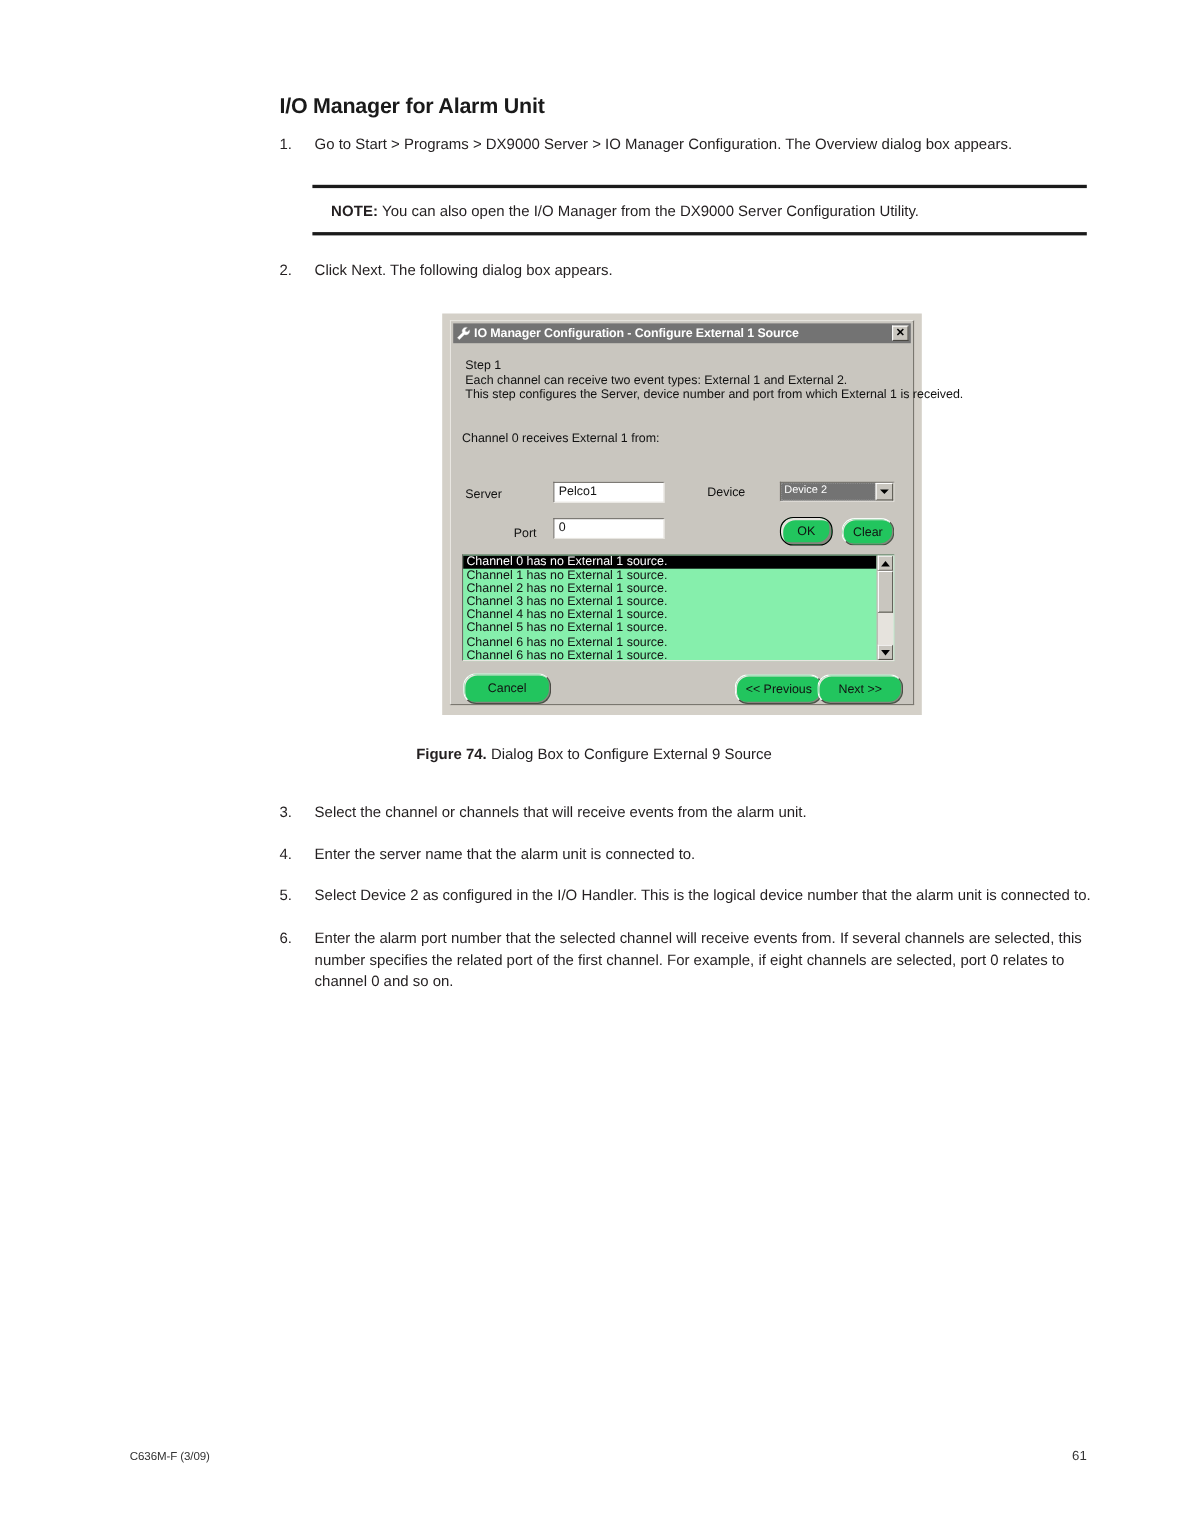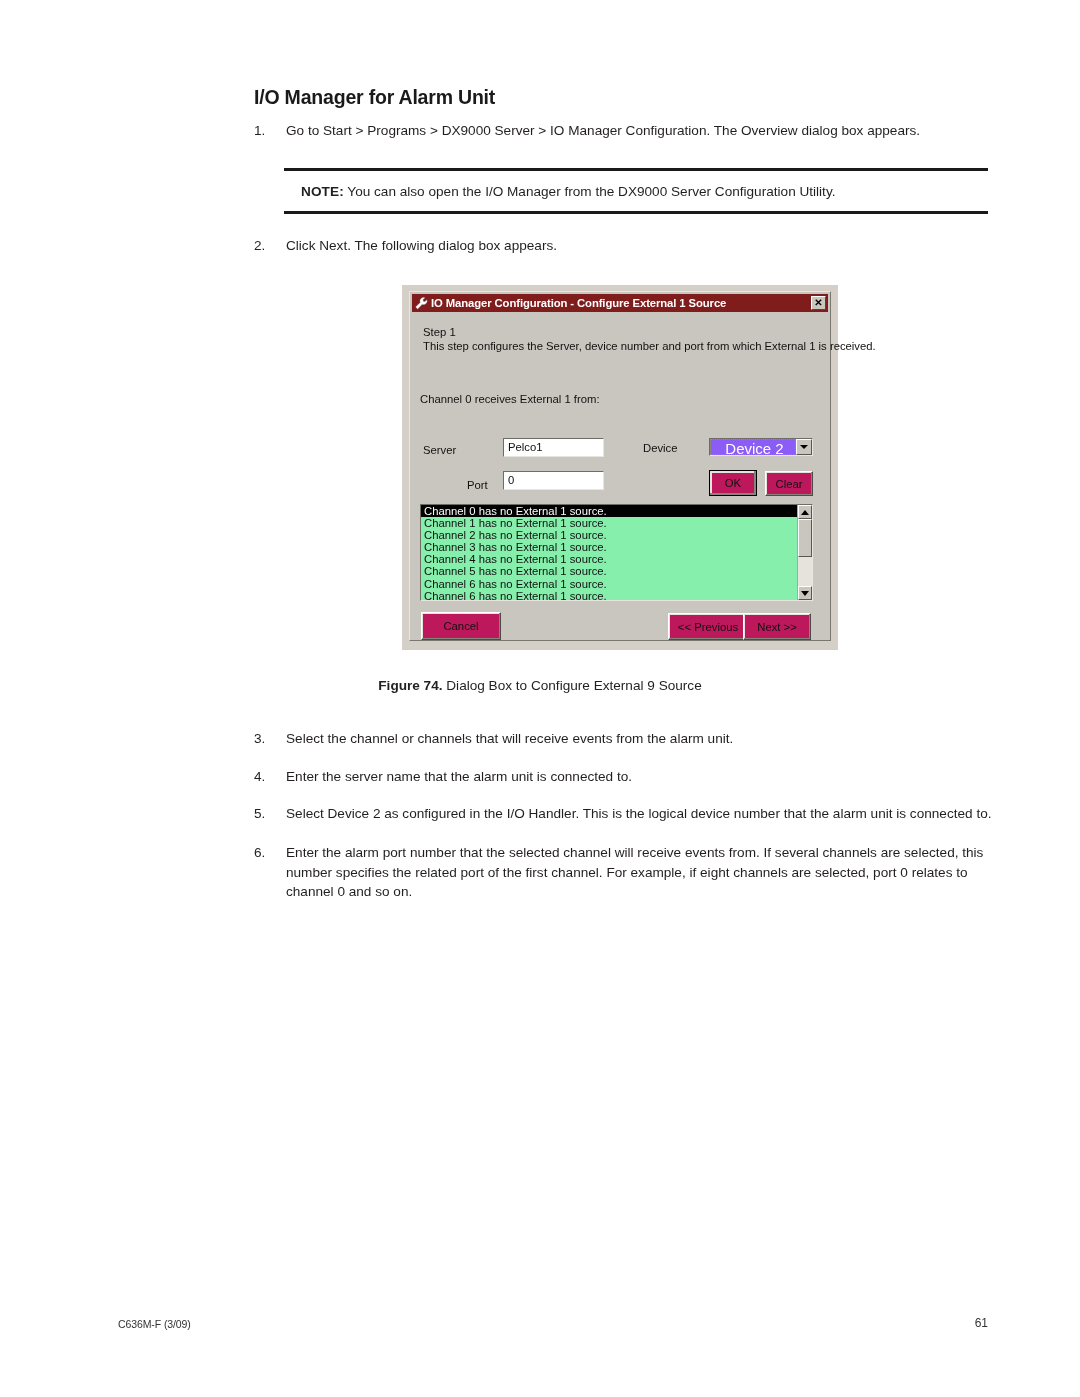--- a/index.html
+++ b/index.html
@@ -134,21 +134,21 @@
     box-sizing: border-box;
     position: relative;
   }
 
   .titlebar {
     position: absolute;
     left: 2px;
     top: 2px;
     right: 2px;
     height: 18px;
-    background: #7f1d1d;
+    background: #737373;
     display: flex;
     align-items: center;
     padding: 0 1px 0 2px;
     box-sizing: border-box;
   }
   .title-icon {
     width: 15px;
     height: 15px;
     flex: 0 0 15px;
     position: relative;
@@ -247,30 +247,29 @@
     border-left: 1px solid #6f6c66;
     border-right: 1px solid #e8e6e1;
     border-bottom: 1px solid #e8e6e1;
     background: #c9c6bf;
     box-sizing: border-box;
     display: flex;
     align-items: stretch;
   }
   .combo-value {
     flex: 1 1 auto;
-    background: #8b5cf6;
+    background: #737373;
     color: #ffffff;
-    font-size: 15px;
+    font-size: 10px;
     padding: 1px 0 0 3px;
     box-sizing: border-box;
     outline: 1px dotted #8d8d8d;
     outline-offset: -1px;
     white-space: nowrap;
     overflow: hidden;
-    text-align: center;
   }
   .combo-arrow {
     flex: 0 0 16px;
     background: #c9c6bf;
     border-top: 1px solid #ffffff;
     border-left: 1px solid #ffffff;
     border-right: 1px solid #59574f;
     border-bottom: 1px solid #59574f;
     box-sizing: border-box;
     display: flex;
@@ -279,33 +278,34 @@
   }
   .tri-down {
     width: 0; height: 0;
     border-left: 4px solid transparent;
     border-right: 4px solid transparent;
     border-top: 4px solid #000;
   }
 
   .btn {
     position: absolute;
-    background: #be185d;
+    background: #22c55e;
     border-top: 1px solid #ffffff;
     border-left: 1px solid #ffffff;
     border-right: 1px solid #4d4b46;
     border-bottom: 1px solid #4d4b46;
     box-shadow: inset -1px -1px 0 #87847d, inset 1px 1px 0 #e5e3de;
     box-sizing: border-box;
     font-size: 11.3px;
     color: #111;
     display: flex;
     align-items: center;
     justify-content: center;
     white-space: nowrap;
+    border-radius: 12px;
   }
   .btn.default {
     border: 1px solid #000;
     box-shadow: inset -2px -2px 0 #87847d, inset 2px 2px 0 #e5e3de;
   }
 
   #btn-ok    { left: 297px; top: 156px; width: 48px; height: 26px; }
   #btn-clear { left: 353px; top: 157px; width: 48px; height: 25px; }
 
   .listbox {
@@ -384,21 +384,21 @@
   }
   .tri-sm-down {
     width: 0; height: 0;
     border-left: 4px solid transparent;
     border-right: 4px solid transparent;
     border-top: 5px solid #000;
   }
 
   #btn-cancel   { left: 9px;   top: 298px; width: 80px; height: 28px; }
   #btn-previous { left: 256px; top: 299px; width: 80px; height: 27px; }
-  #btn-next     { left: 331px; top: 299px; width: 68px; height: 27px; text-align: center; }
+  #btn-next     { left: 331px; top: 299px; width: 78px; height: 27px; text-align: center; }
 </style>
 </head>
 <body>
 
 <div class="page">
 
   <div class="heading">I/O Manager for Alarm Unit</div>
 
   <div class="step" id="step1">
     <span class="num">1.</span>
@@ -429,20 +429,21 @@
           </svg>
         </span>
         <span class="title-text">IO Manager Configuration - Configure External 1 Source</span>
         <span class="close-btn">✕</span>
       </div>
 
       <div class="dlg-body">
 
         <div class="instr">
           <div>Step 1</div>
+          <div>Each channel can receive two event types: External 1 and External 2.</div>
           <div>This step configures the Server, device number and port from which External 1 is received.</div>
         </div>
 
         <div class="subprompt">Channel 0 receives External 1 from:</div>
 
         <div class="lbl" id="lbl-server">Server</div>
         <div class="field" id="fld-server">Pelco1</div>
 
         <div class="lbl" id="lbl-port">Port</div>
         <div class="field" id="fld-port">0</div>

